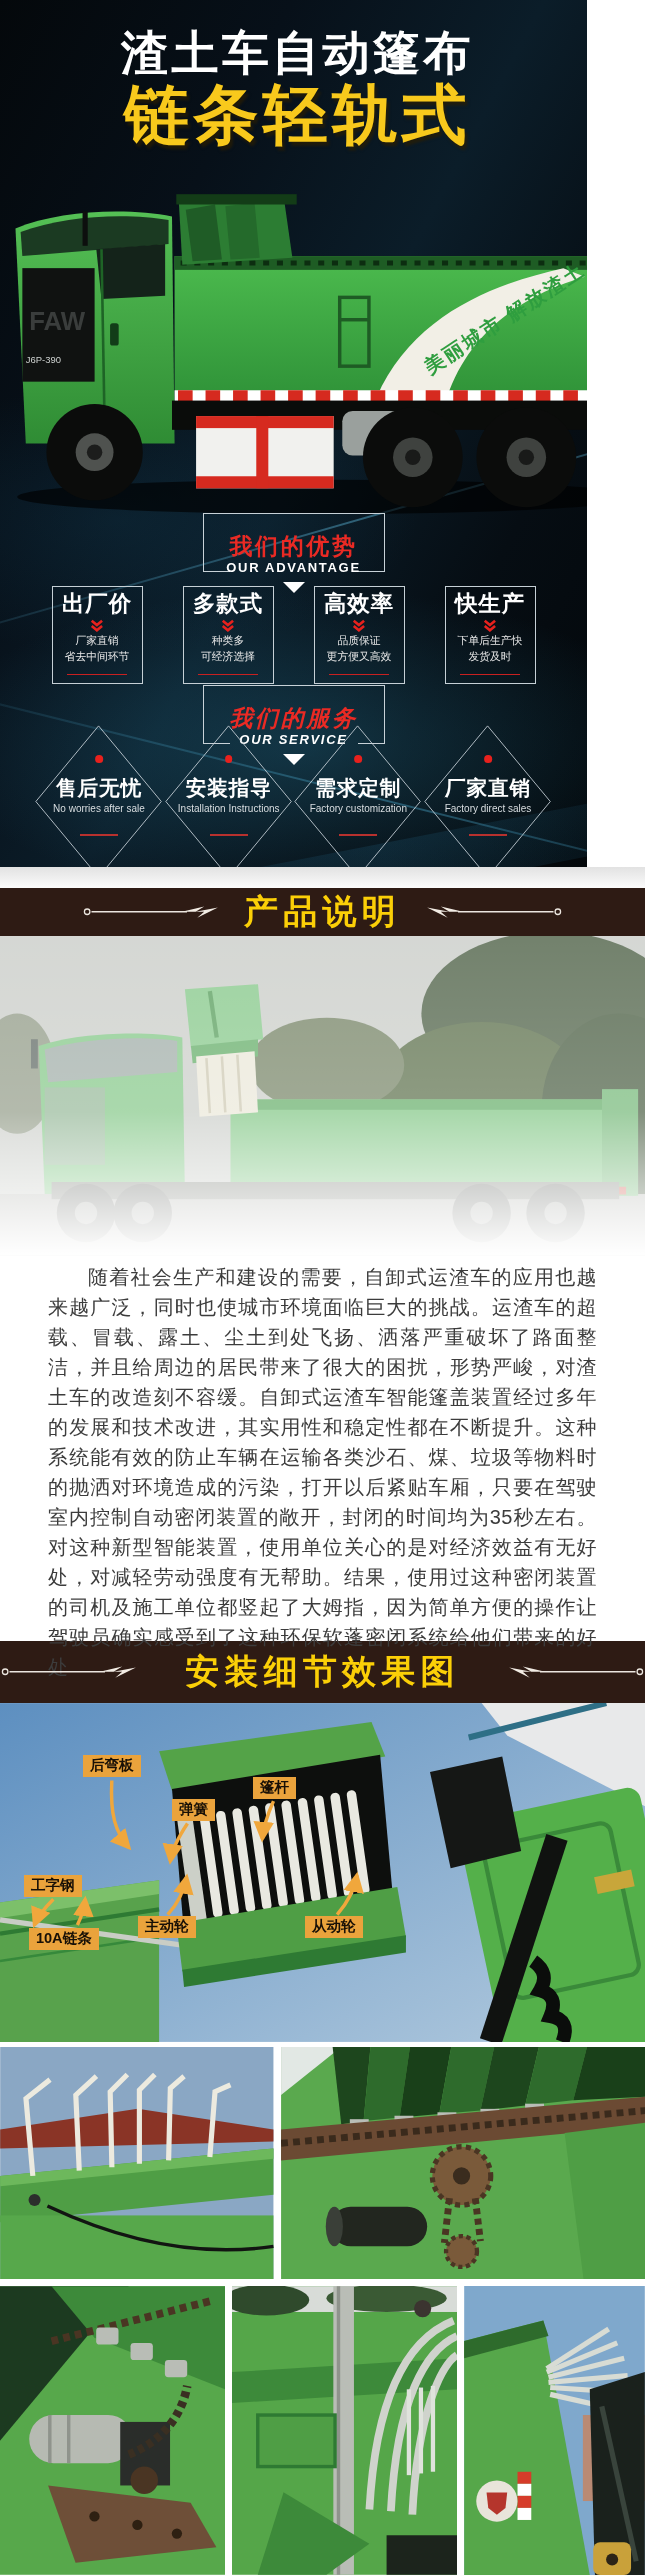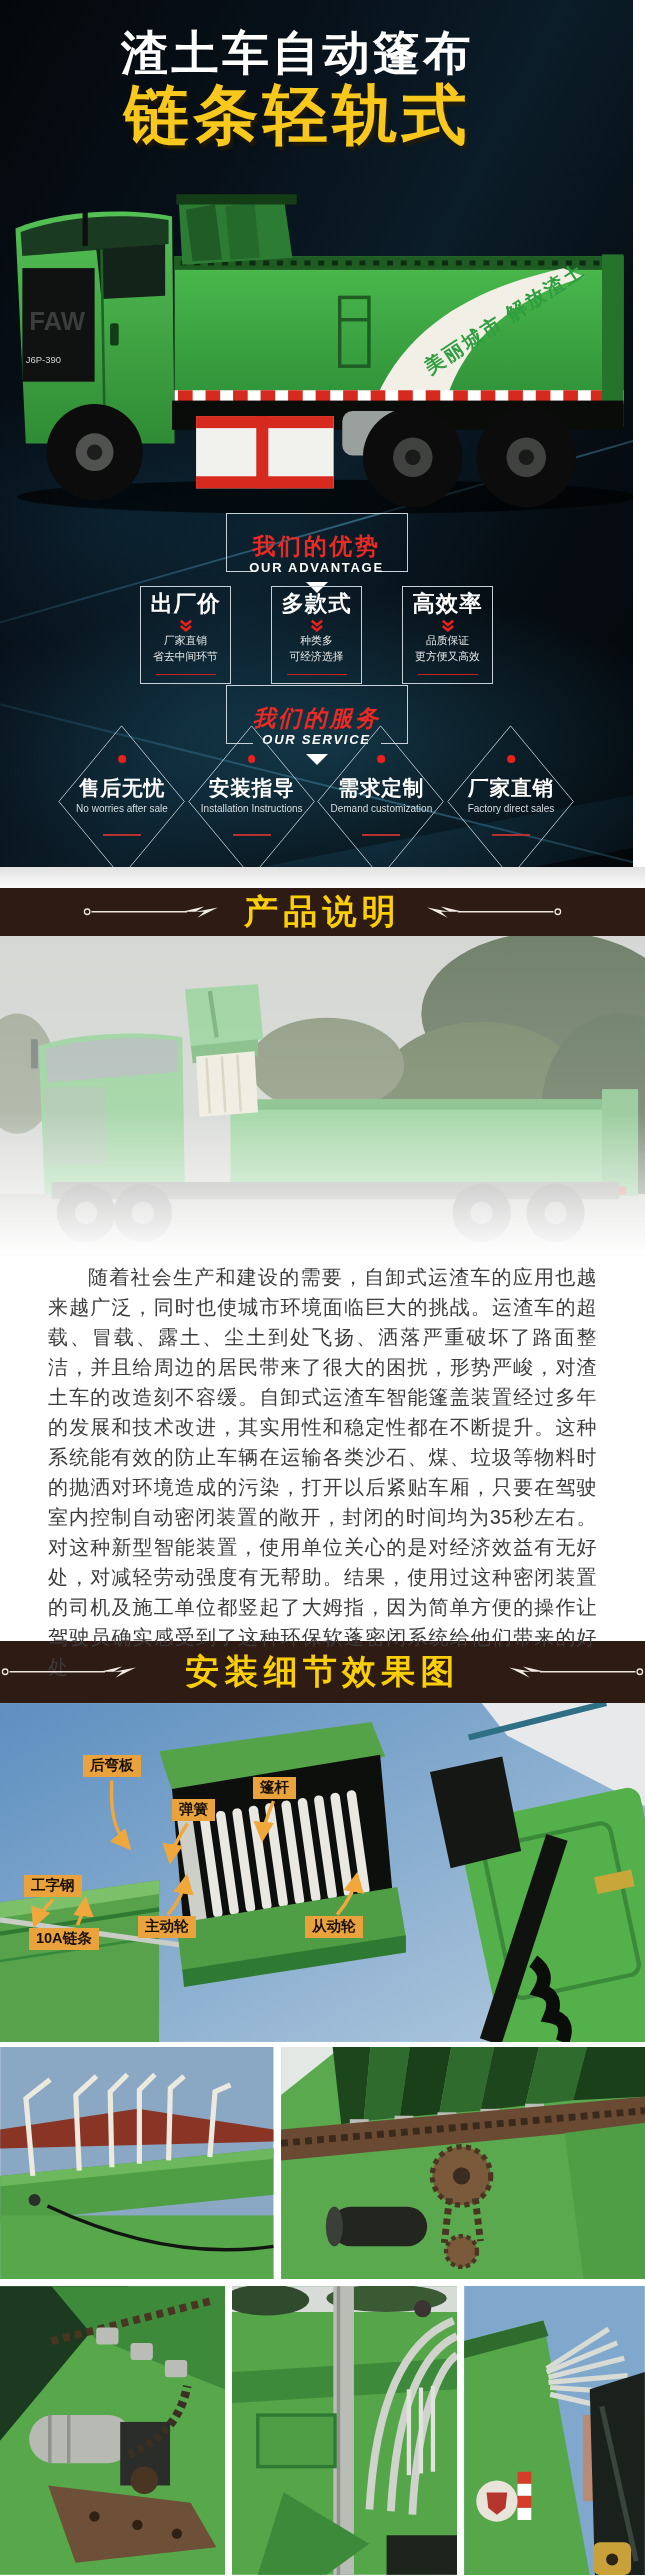--- a/index.html
+++ b/index.html
@@ -1,20 +1,20 @@
 <!DOCTYPE html>
 <html style="font-size:13.8px"><head>
 <meta charset="utf-8">
 <style>
   html,body{margin:0;padding:0;background:#ffffff;}
   body{width:645px;font-family:"Liberation Sans","DejaVu Sans",sans-serif;}
   *{box-sizing:border-box;}
 
   
-  .hero{position:relative;width:633px;height:867px;overflow:hidden;
+  .hero{position:relative;width:587px;height:867px;overflow:hidden;
     background:
       radial-gradient(ellipse 533px 224px at 52% 86%, rgba(36,110,138,.38), transparent 70%),
       radial-gradient(ellipse 430px 189px at 20% 60%, rgba(20,70,95,.25), transparent 70%),
       linear-gradient(118deg,#04080b 0%,#071019 28%,#0b1d29 52%,#060d13 76%,#03070a 100%);}
   .beam{position:absolute;pointer-events:none;}
   .beam.b1{left:-189px;top:503px;width:1205px;height:1.7px;transform:rotate(-16deg);
     background:linear-gradient(90deg,transparent,rgba(90,180,215,.5),transparent);}
   .beam.b2{left:-172px;top:800px;width:1119px;height:1.7px;transform:rotate(14deg);
     background:linear-gradient(90deg,transparent,rgba(70,160,195,.45),transparent);}
   .beam.b3{left:-129px;top:843px;width:1032px;height:52px;transform:rotate(-11deg);
@@ -188,20 +188,29 @@
     </div>
     <div class="adv-box">
       <div class="adv-title">高效率</div>
       <div class="adv-chev"><svg width="13.8" height="13" viewBox="0 0 16 15">
             <polyline points="2,2 8,7 14,2" fill="none" stroke="#e8211d" stroke-width="3"></polyline>
             <polyline points="2,8 8,13 14,8" fill="none" stroke="#e8211d" stroke-width="3"></polyline>
           </svg></div>
       <div class="adv-sub"><span>品质保证</span><br><span>更方便又高效</span></div>
       <div class="adv-line"></div>
     </div>
+    <div class="adv-box">
+      <div class="adv-title">快生产</div>
+      <div class="adv-chev"><svg width="13.8" height="13" viewBox="0 0 16 15">
+            <polyline points="2,2 8,7 14,2" fill="none" stroke="#e8211d" stroke-width="3"></polyline>
+            <polyline points="2,8 8,13 14,8" fill="none" stroke="#e8211d" stroke-width="3"></polyline>
+          </svg></div>
+      <div class="adv-sub"><span>下单后生产快</span><br><span>发货及时</span></div>
+      <div class="adv-line"></div>
+    </div>
   </div>
 
   <div class="sec-header" style="top:685px;font-style:italic;">
     <div class="sec-box">
       <div class="sec-zh">我们的服务</div>
     </div>
     <div class="sec-en">OUR SERVICE</div>
     <div class="sec-tri"></div>
   </div>
 
@@ -223,21 +232,21 @@
       <div class="dia-zh">安装指导</div>
       <div class="dia-en">Installation Instructions</div>
       <div class="dia-line"></div>
     </div>
     <div class="dia-cell">
       <svg class="outline" width="128" height="155" viewBox="0 0 149 180">
           <polygon points="74,2 147,90 74,178 1,90" fill="none" stroke="#c9d3d9" stroke-width="1"></polygon>
         </svg>
       <div class="dia-dot"></div>
       <div class="dia-zh">需求定制</div>
-      <div class="dia-en">Demand customization</div>
+      <div class="dia-en">Factory customization</div>
       <div class="dia-line"></div>
     </div>
     <div class="dia-cell">
       <svg class="outline" width="128" height="155" viewBox="0 0 149 180">
           <polygon points="74,2 147,90 74,178 1,90" fill="none" stroke="#c9d3d9" stroke-width="1"></polygon>
         </svg>
       <div class="dia-dot"></div>
       <div class="dia-zh">厂家直销</div>
       <div class="dia-en">Factory direct sales</div>
       <div class="dia-line"></div>

